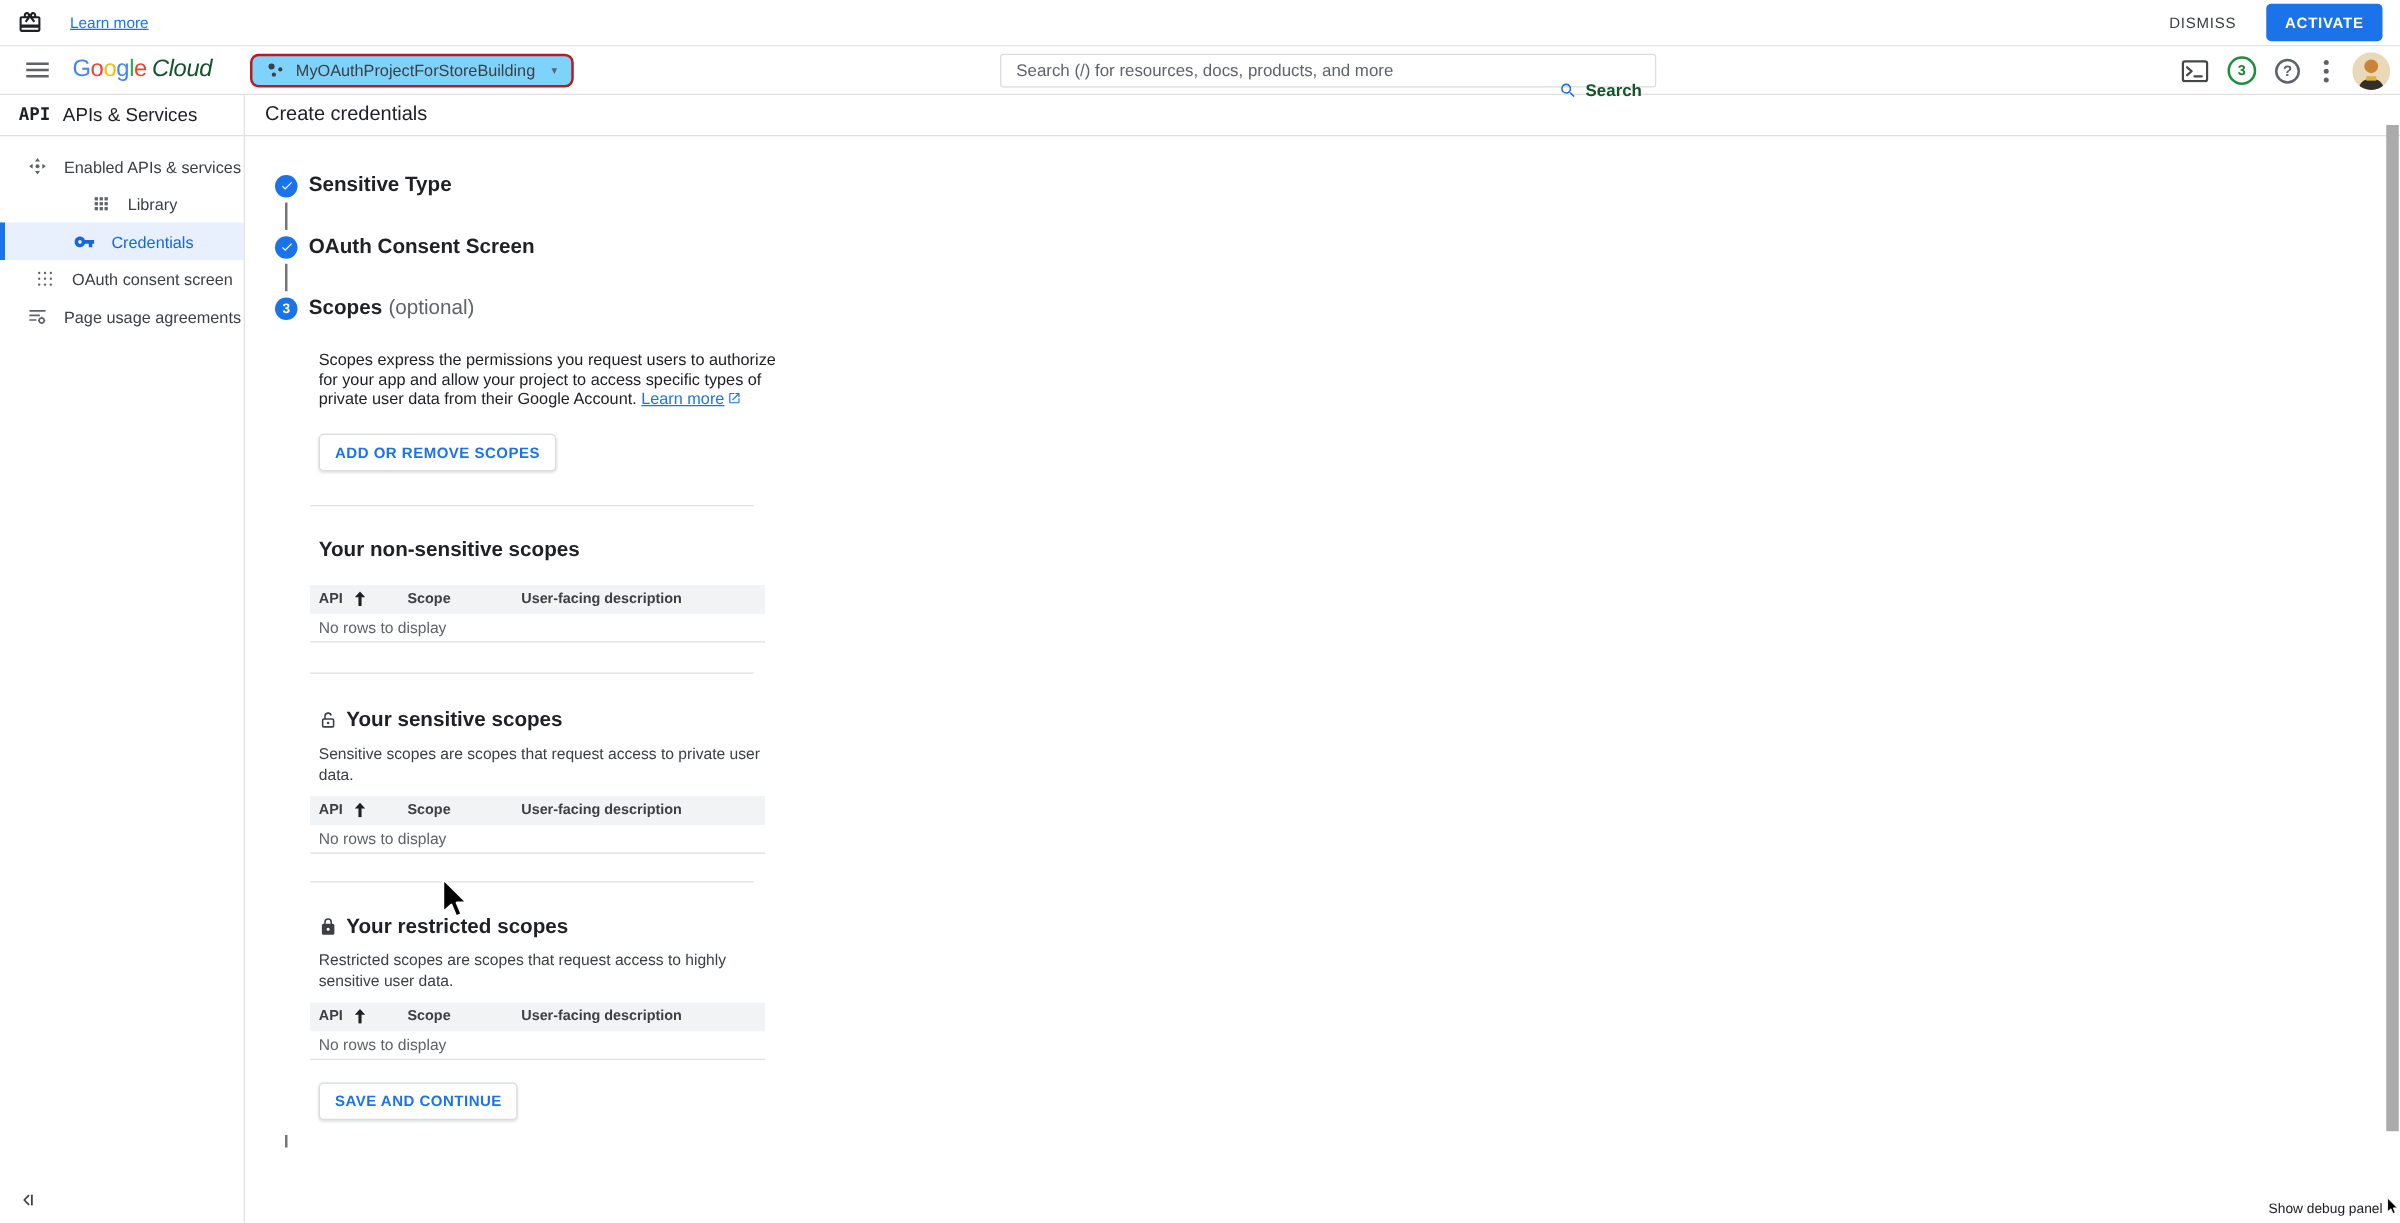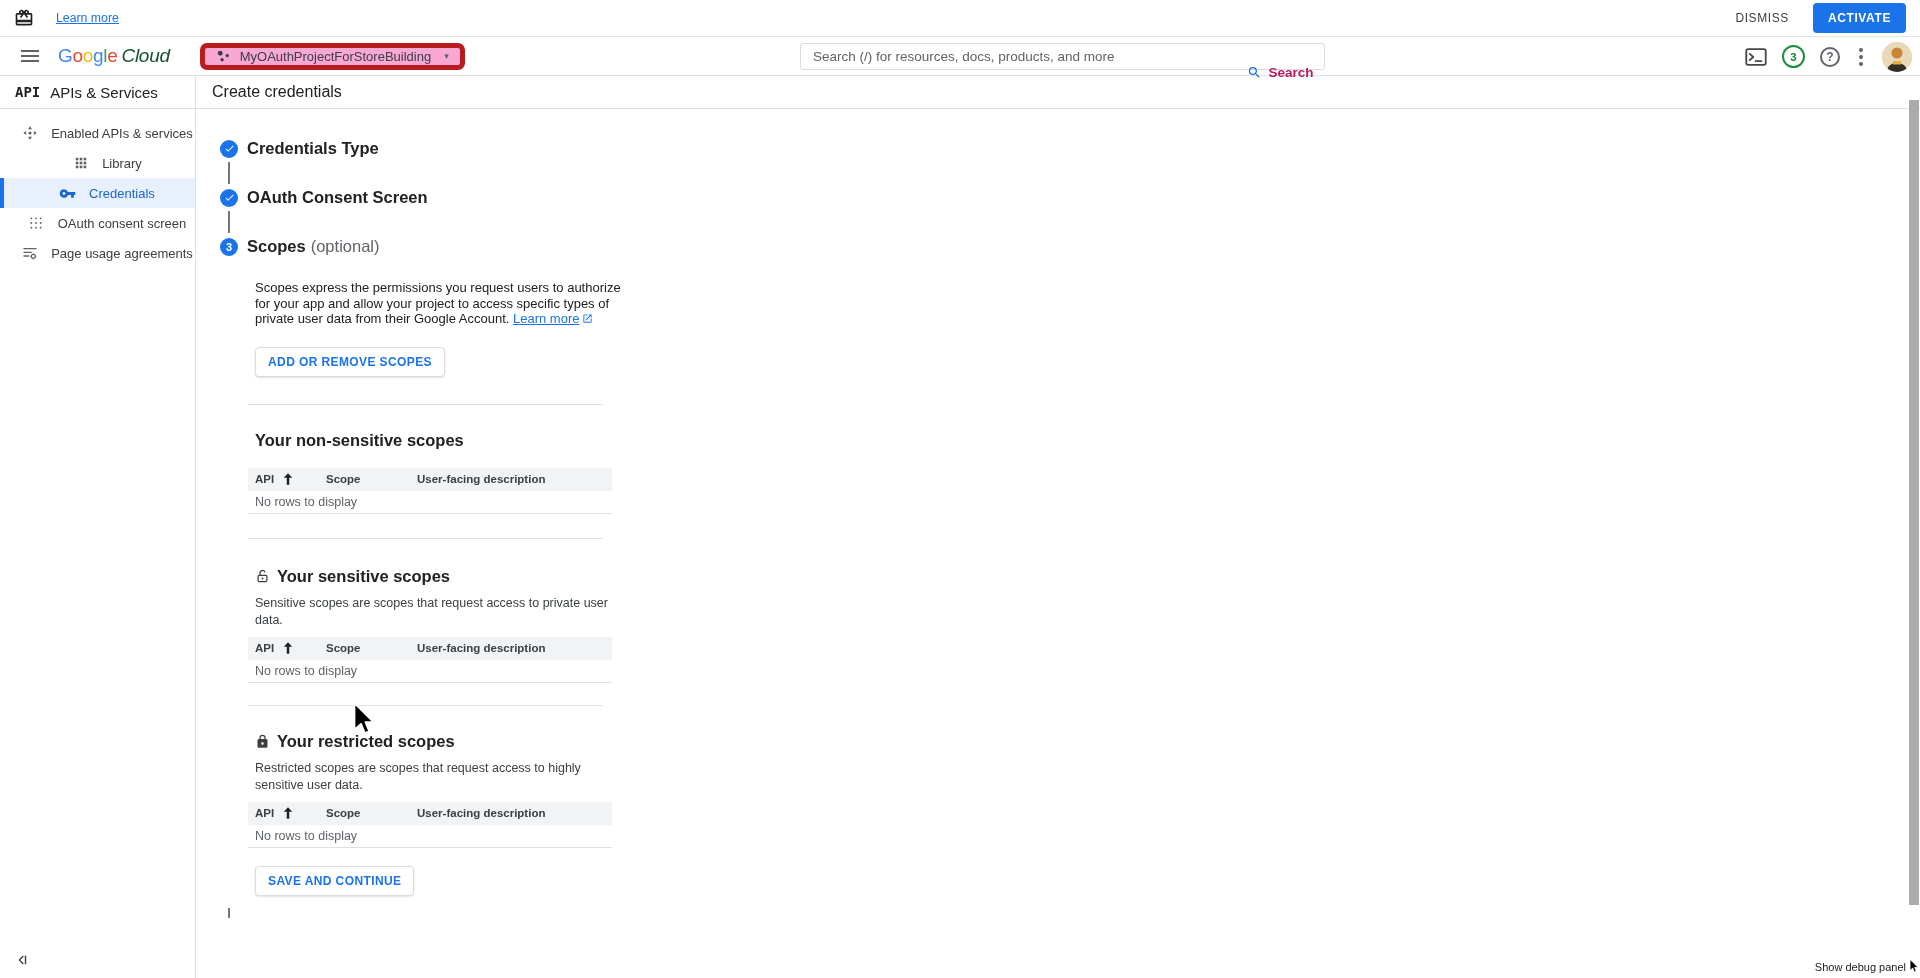--- a/index.html
+++ b/index.html
@@ -25,31 +25,31 @@
     background:#fff; z-index:25; }
   .hamburger { width:40px; height:36px; display:flex; align-items:center; justify-content:center;
     background:none; border:none; cursor:pointer; }
   .hamburger span { display:block; width:18px; height:12px;
     border-top:2px solid #5f6368; border-bottom:2px solid #5f6368; position:relative; }
   .hamburger span::after { content:""; position:absolute; left:0; top:3px; width:18px; height:2px; background:#5f6368; }
   .gc-logo { display:flex; align-items:baseline; margin-left:8px; font-size:19px; letter-spacing:-.3px; }
   .gc-logo .cloud { color:#14532d; margin-left:4px;font-style:italic; }
   .l-blue{color:#4285f4}.l-red{color:#ea4335}.l-yellow{color:#fbbc05}.l-green{color:#34a853}
   .project-btn { margin-left:30px; height:27px; display:flex; align-items:center; gap:9px;
-    border:5px solid #b91c1c; border-radius:7px; background:#f9a8d4; padding:0 11px; cursor:pointer; }
+    border:2px solid #b91c1c; border-radius:7px; background:#7dd3fc; padding:0 11px; cursor:pointer; }
   .project-name { font-size:13px; color:#3c4043; }
   .caret { font-size:9px; color:#5f6368; margin-left:4px; }
   .search-wrap { position:absolute; left:800px; top:6px; width:525px; height:27px;
     border:1px solid #dadce0; border-radius:3px; display:flex; background:#fff; }
   .search-input { flex:1; border:none; outline:none; padding:0 12px; font-size:13.5px;
     font-family:"Liberation Sans",sans-serif; color:#202124; background:transparent; }
   .search-input::placeholder { color:#5f6368; }
   .search-btn { width:88px; border:none; border-left:1px solid #dadce0; background:#fff;
     display:flex; align-items:center; justify-content:center; gap:6px; cursor:pointer;
-    color:#be185d; font-size:13.5px; font-weight:bold; font-family:"Liberation Sans",sans-serif;margin-top:28px; }
+    color:#14532d; font-size:13.5px; font-weight:bold; font-family:"Liberation Sans",sans-serif;margin-top:28px; }
   .topbar-right { position:absolute; right:8px; top:0; height:39px; display:flex; align-items:center; gap:15px; }
   .tb-icon { display:flex; align-items:center; justify-content:center; background:none; border:none; cursor:pointer; }
   .badge-circle { width:23px; height:23px; border-radius:50%; border:2px solid #1e8e3e;
     display:flex; align-items:center; justify-content:center; font-size:11.5px; font-weight:bold; color:#188038; }
   .help-circle { width:20px; height:20px; border-radius:50%; border:2px solid #5f6368;
     display:flex; align-items:center; justify-content:center; font-size:12px; font-weight:bold; color:#5f6368; }
   .dots { display:flex; flex-direction:column; gap:3px; padding:0 4px; }
   .dots i { width:4px; height:4px; border-radius:50%; background:#5f6368; }
   .avatar { width:30px; height:30px; border-radius:50%; overflow:hidden; background:#e9d9b8; }
 
@@ -276,21 +276,21 @@
     </div>
 
     <div class="content">
 
       <div class="step">
         <span class="step-circle">
           <svg width="11" height="11" viewBox="0 0 24 24">
               <path fill="#fff" d="M9 16.2L4.8 12l-1.4 1.4L9 19 21 7l-1.4-1.4z"></path>
             </svg>
         </span>
-        <span class="step-label">Credentials Type</span>
+        <span class="step-label">Sensitive Type</span>
       </div>
       <div class="connector"></div>
 
       <div class="step">
         <span class="step-circle">
           <svg width="11" height="11" viewBox="0 0 24 24">
               <path fill="#fff" d="M9 16.2L4.8 12l-1.4 1.4L9 19 21 7l-1.4-1.4z"></path>
             </svg>
         </span>
         <span class="step-label">OAuth Consent Screen</span>

